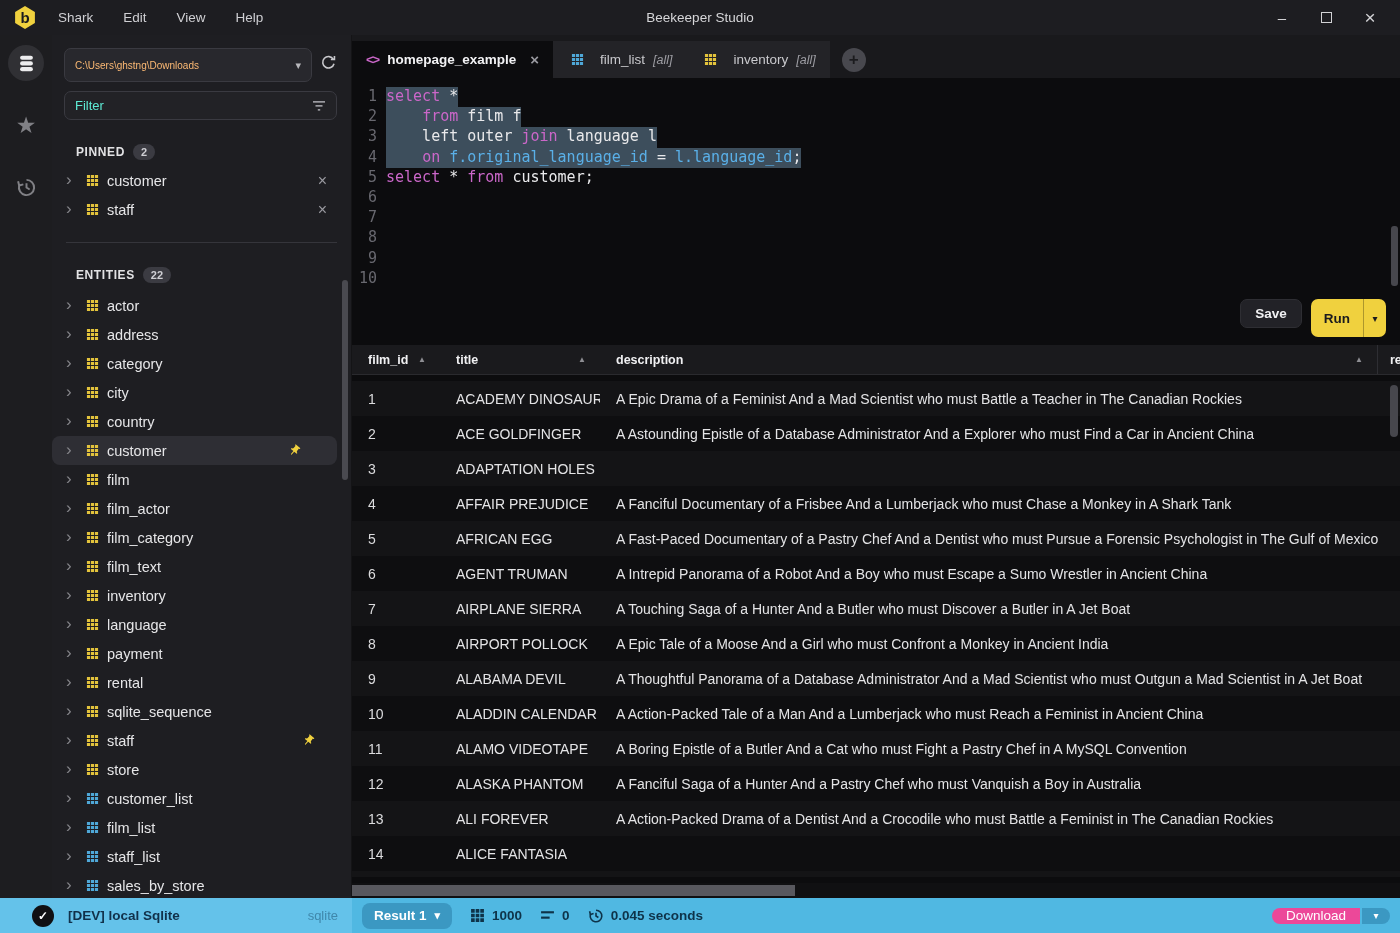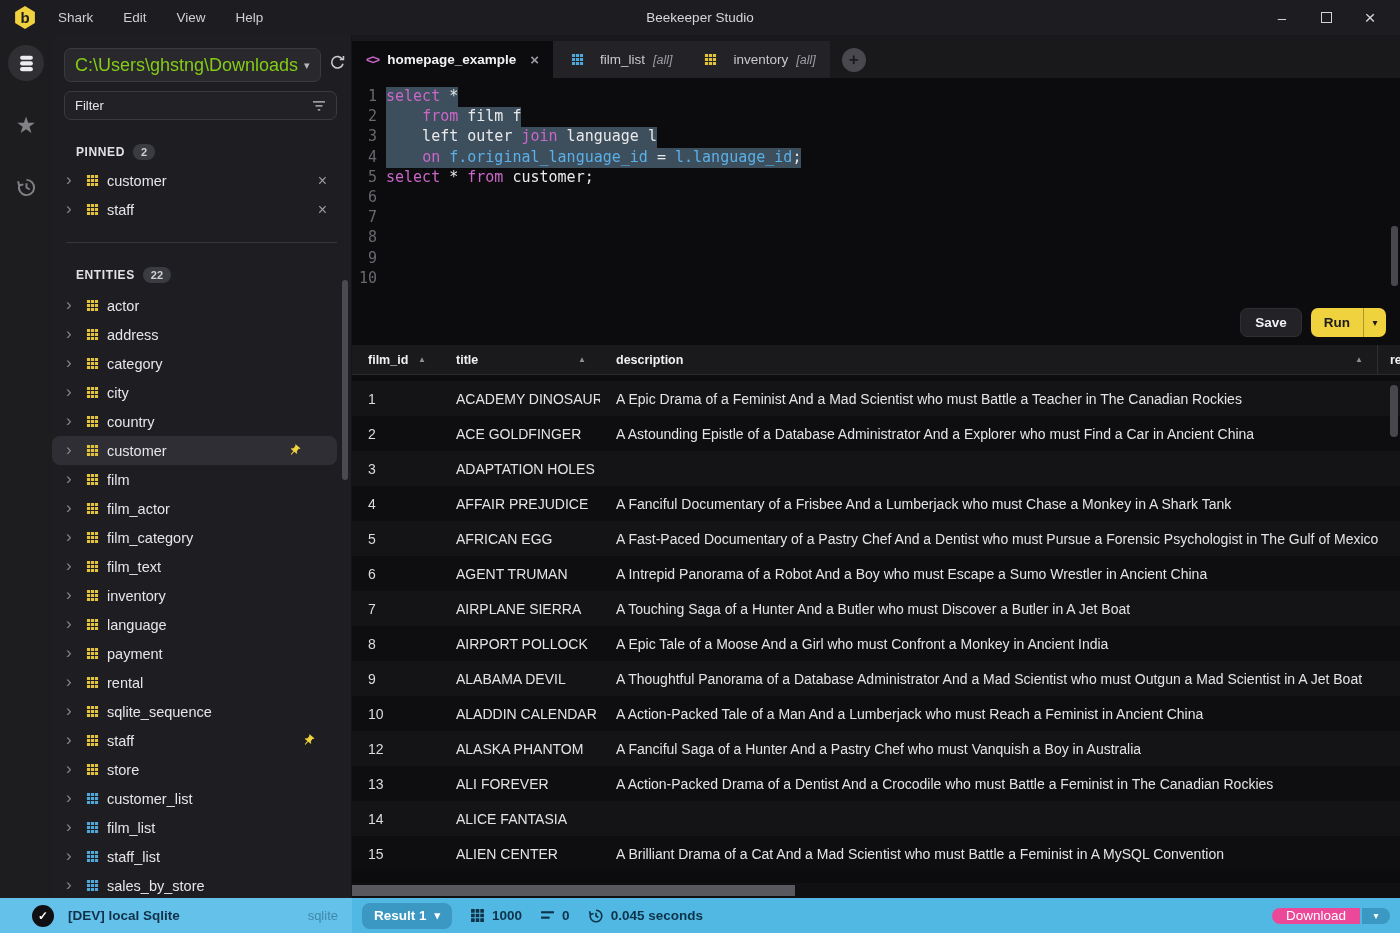--- a/index.html
+++ b/index.html
@@ -34,28 +34,28 @@
     align-items:center; justify-content:center; }
   .rail-btn.active { background:#303034; }
   .star-glyph { font-size:23px; color:#808085; line-height:1; }
 
   
   .sidebar { flex:0 0 300px; background:#1e1e22; position:relative;
     overflow:hidden; padding-top:13px; border-right:1px solid #141416; }
   .conn-row { display:flex; align-items:center; margin:0 14px 0 12px; gap:8px; }
   .conn-select { flex:1; height:34px; background:#28282d; border:1px solid #3a3a41;
     border-radius:7px; display:flex; align-items:center; padding:0 10px; gap:6px; }
-  .conn-text { flex:1; font-size:18px; color:#84cc16; white-space:nowrap;
+  .conn-text { flex:1; font-size:10px; color:#fdba74; white-space:nowrap;
     overflow:hidden; }
   .caret { font-size:11px; color:#b8b8bc; }
   .refresh-glyph { font-size:17px; color:#c8c8cc; }
   .filter-row { margin:9px 14px 0 12px; height:29px; background:#222226;
     border:1px solid #3a3a41; border-radius:7px; display:flex; align-items:center;
     padding:0 10px; }
-  .filter-placeholder { flex:1; font-size:13px; color:#e5e5e5; }
+  .filter-placeholder { flex:1; font-size:13px; color:#5eead4; }
 
   .section-header { display:flex; align-items:center; gap:8px;
     margin:24px 14px 6px 24px; }
   .section-label { font-size:12px; font-weight:bold; letter-spacing:.6px;
     color:#e2e2e4; }
   .badge { background:#3b3b42; color:#cfcfd4; font-size:11px; font-weight:bold;
     border-radius:9px; padding:2px 8px; }
   .side-divider { height:1px; background:#35353b; margin:18px 14px 0 14px; }
 
   .tree-row { height:29px; display:flex; align-items:center; padding-left:14px;
@@ -94,21 +94,21 @@
   .code-text { white-space:pre; }
   .code-text.sel { background:#3d4e5c; }
   .tok-kw { color:#cb67c9; }
   .tok-id { color:#5ab0e8; }
   .tok-pl { color:#e9e9eb; }
   .editor-actions { position:absolute; right:14px; bottom:8px; display:flex;
     gap:9px; font-family:"Liberation Sans", sans-serif; }
   .btn-save { background:#222227; border:1px solid #2e2e33; color:#f0f0f2;
     font-size:13.5px; font-weight:bold; border-radius:7px; padding:0 14px;
     height:29px; display:flex; align-items:center; }
-  .btn-run { background:#f0d13e; color:#1b1b1e; height:29px; border-radius:7px;
+  .btn-run { background:#f0d13e; color:#1b1b1e; height:38px; border-radius:7px;
     display:flex; align-items:stretch; overflow:hidden; }
   .btn-run-main { padding:0 13px; display:flex; align-items:center;
     font-size:13.5px; font-weight:bold; }
   .btn-run-caret { border-left:1px solid rgba(0,0,0,.28); width:23px;
     display:flex; align-items:center; justify-content:center; font-size:10px; }
   .editor-vscroll { position:absolute; right:2px; top:148px; width:7px;
     height:60px; background:#47474d; border-radius:3px; }
 
   
   .results { flex:1 1 auto; display:flex; flex-direction:column; min-height:0;
@@ -606,20 +606,25 @@
               <div class="rcell c0">9</div>
               <div class="rcell c1">ALABAMA DEVIL</div>
               <div class="rcell c2">A Thoughtful Panorama of a Database Administrator And a Mad Scientist who must Outgun a Mad Scientist in A Jet Boat</div>
             </div>
             <div class="rrow">
               <div class="rcell c0">10</div>
               <div class="rcell c1">ALADDIN CALENDAR</div>
               <div class="rcell c2">A Action-Packed Tale of a Man And a Lumberjack who must Reach a Feminist in Ancient China</div>
             </div>
             <div class="rrow">
+              <div class="rcell c0">11</div>
+              <div class="rcell c1">ALAMO VIDEOTAPE</div>
+              <div class="rcell c2">A Boring Epistle of a Butler And a Cat who must Fight a Pastry Chef in A MySQL Convention</div>
+            </div>
+            <div class="rrow">
               <div class="rcell c0">12</div>
               <div class="rcell c1">ALASKA PHANTOM</div>
               <div class="rcell c2">A Fanciful Saga of a Hunter And a Pastry Chef who must Vanquish a Boy in Australia</div>
             </div>
             <div class="rrow">
               <div class="rcell c0">13</div>
               <div class="rcell c1">ALI FOREVER</div>
               <div class="rcell c2">A Action-Packed Drama of a Dentist And a Crocodile who must Battle a Feminist in The Canadian Rockies</div>
             </div>
             <div class="rrow">

